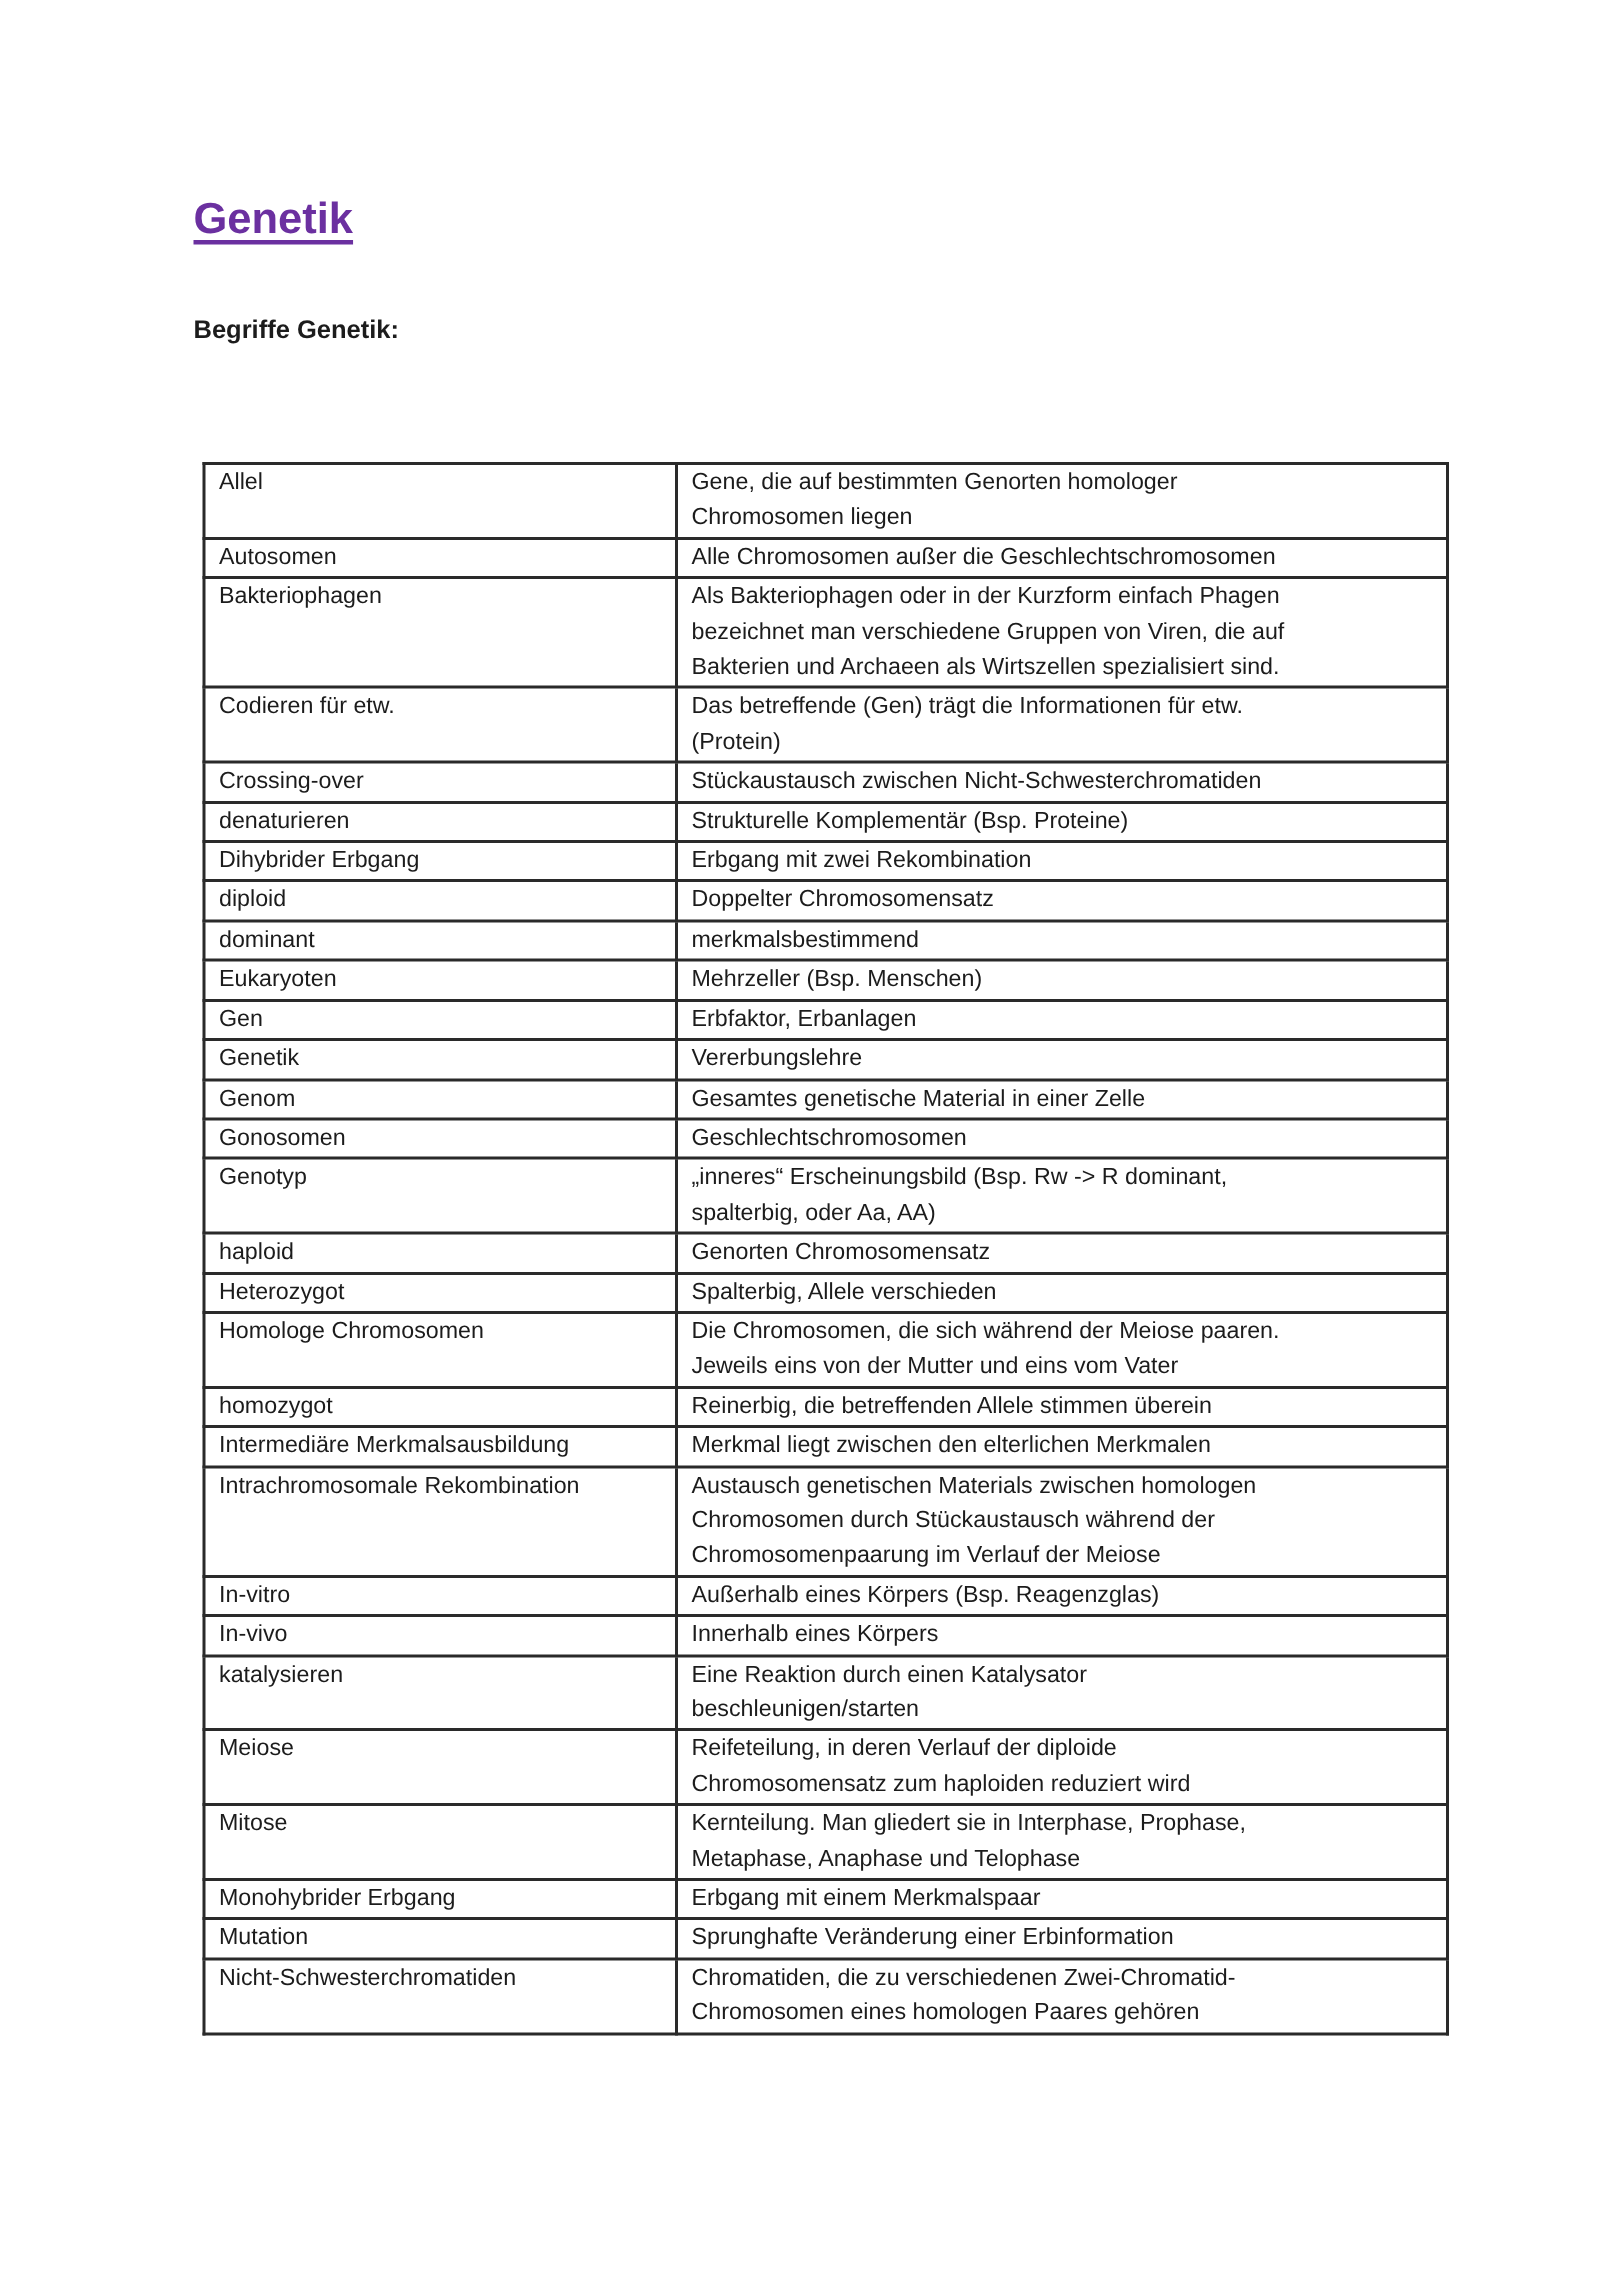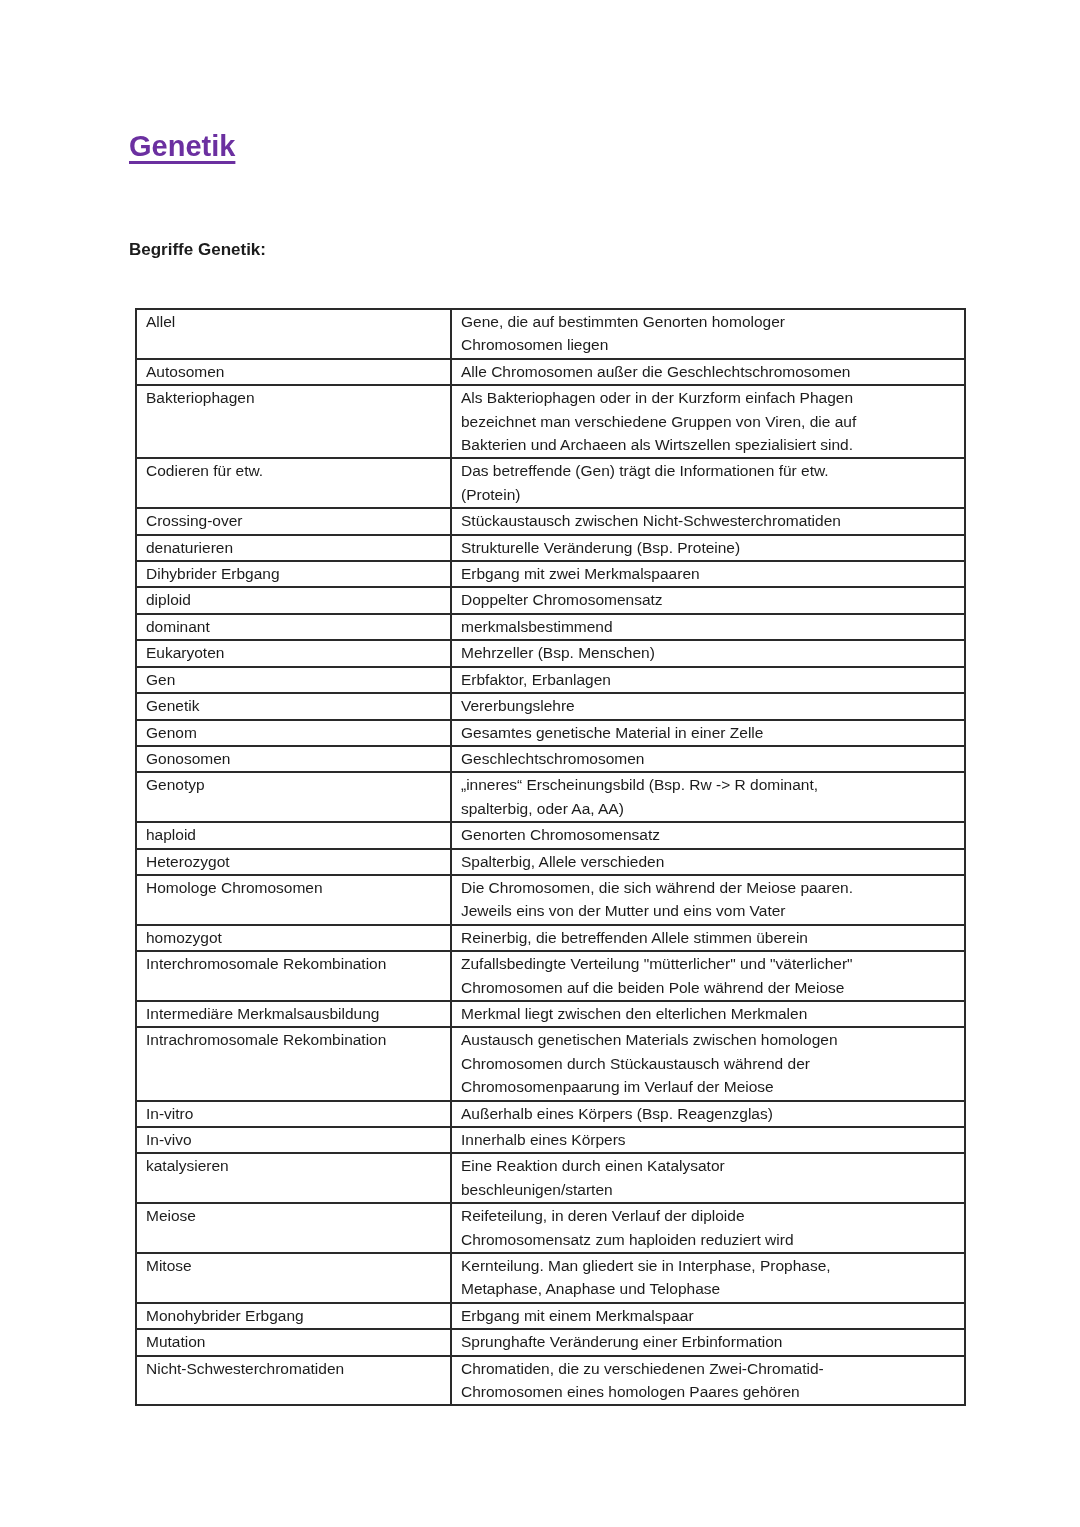--- a/index.html
+++ b/index.html
@@ -28,21 +28,21 @@
     font-size: 29px;
     line-height: 29px;
     font-weight: bold;
     text-decoration: underline;
     text-decoration-thickness: 2.5px;
     text-underline-offset: 5px;
   }
   .section-heading {
     position: absolute;
     left: 129px;
-    top: 239px;
+    top: 209px;
     margin: 0;
     font-size: 17px;
     line-height: 21px;
     font-weight: bold;
     color: #1c1c1c;
   }
   table.glossary {
     position: absolute;
     left: 135px;
     top: 308px;
@@ -89,25 +89,25 @@
           <td class="term-cell">Codieren für etw.</td>
           <td class="definition-cell">Das betreffende (Gen) trägt die Informationen für etw.
 (Protein)</td>
         </tr>
         <tr>
           <td class="term-cell">Crossing-over</td>
           <td class="definition-cell">Stückaustausch zwischen Nicht-Schwesterchromatiden</td>
         </tr>
         <tr>
           <td class="term-cell">denaturieren</td>
-          <td class="definition-cell">Strukturelle Veränderung (Bsp. Proteine)</td>
+          <td class="definition-cell">Strukturelle Komplementär (Bsp. Proteine)</td>
         </tr>
         <tr>
           <td class="term-cell">Dihybrider Erbgang</td>
-          <td class="definition-cell">Erbgang mit zwei Merkmalspaaren</td>
+          <td class="definition-cell">Erbgang mit zwei Rekombination</td>
         </tr>
         <tr>
           <td class="term-cell">diploid</td>
           <td class="definition-cell">Doppelter Chromosomensatz</td>
         </tr>
         <tr>
           <td class="term-cell">dominant</td>
           <td class="definition-cell">merkmalsbestimmend</td>
         </tr>
         <tr>
@@ -144,25 +144,20 @@
           <td class="definition-cell">Spalterbig, Allele verschieden</td>
         </tr>
         <tr>
           <td class="term-cell">Homologe Chromosomen</td>
           <td class="definition-cell">Die Chromosomen, die sich während der Meiose paaren.
 Jeweils eins von der Mutter und eins vom Vater</td>
         </tr>
         <tr>
           <td class="term-cell">homozygot</td>
           <td class="definition-cell">Reinerbig, die betreffenden Allele stimmen überein</td>
-        </tr>
-        <tr>
-          <td class="term-cell">Interchromosomale Rekombination</td>
-          <td class="definition-cell">Zufallsbedingte Verteilung "mütterlicher" und "väterlicher"
-Chromosomen auf die beiden Pole während der Meiose</td>
         </tr>
         <tr>
           <td class="term-cell">Intermediäre Merkmalsausbildung</td>
           <td class="definition-cell">Merkmal liegt zwischen den elterlichen Merkmalen</td>
         </tr>
         <tr>
           <td class="term-cell">Intrachromosomale Rekombination</td>
           <td class="definition-cell">Austausch genetischen Materials zwischen homologen
 Chromosomen durch Stückaustausch während der
 Chromosomenpaarung im Verlauf der Meiose</td>

